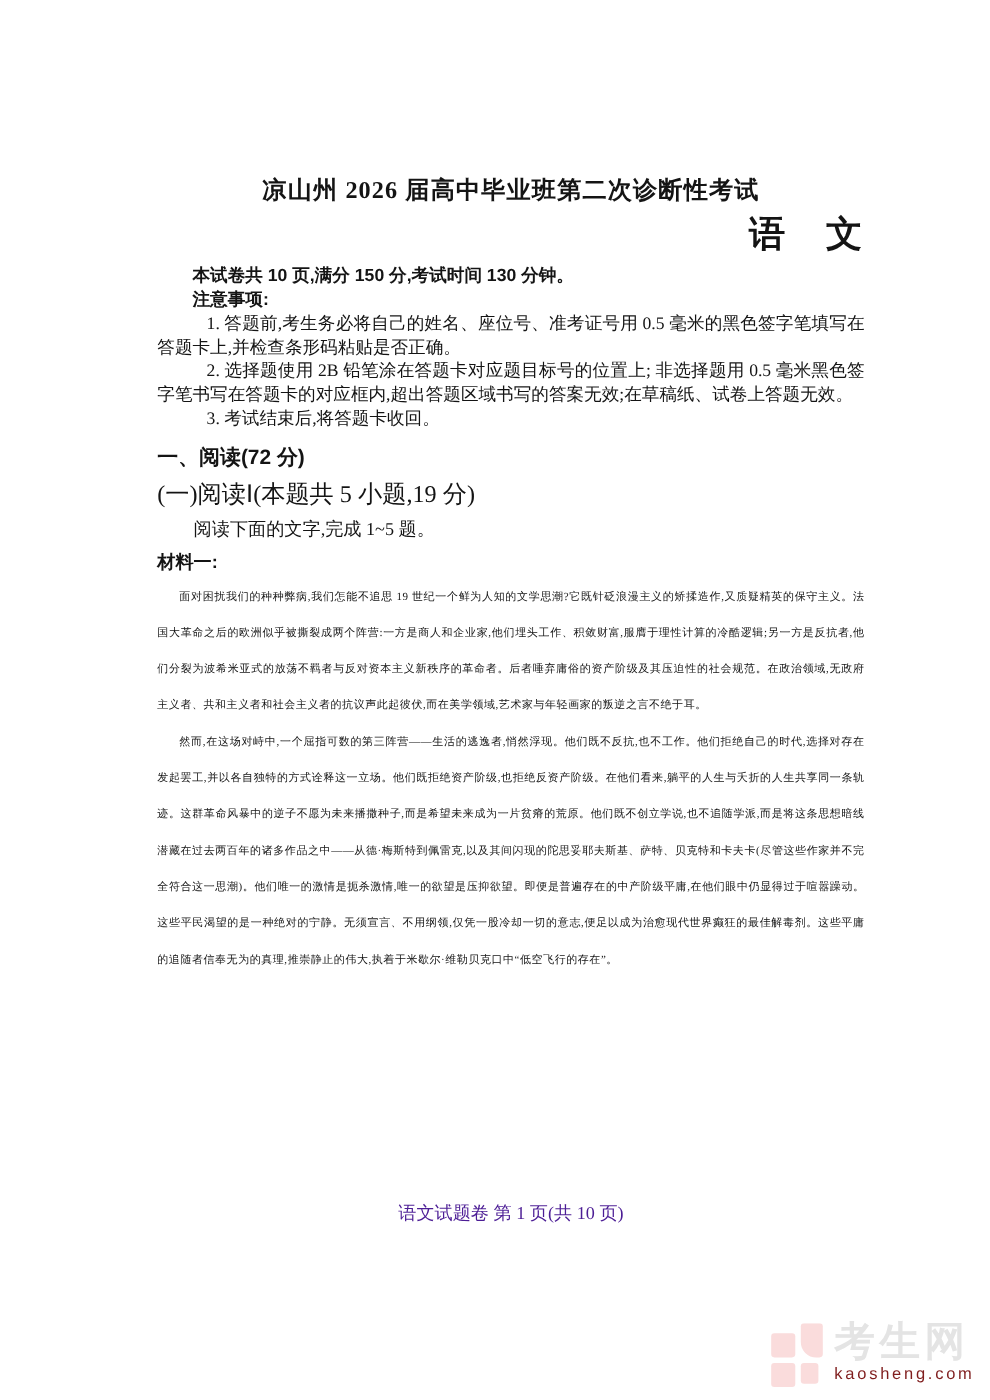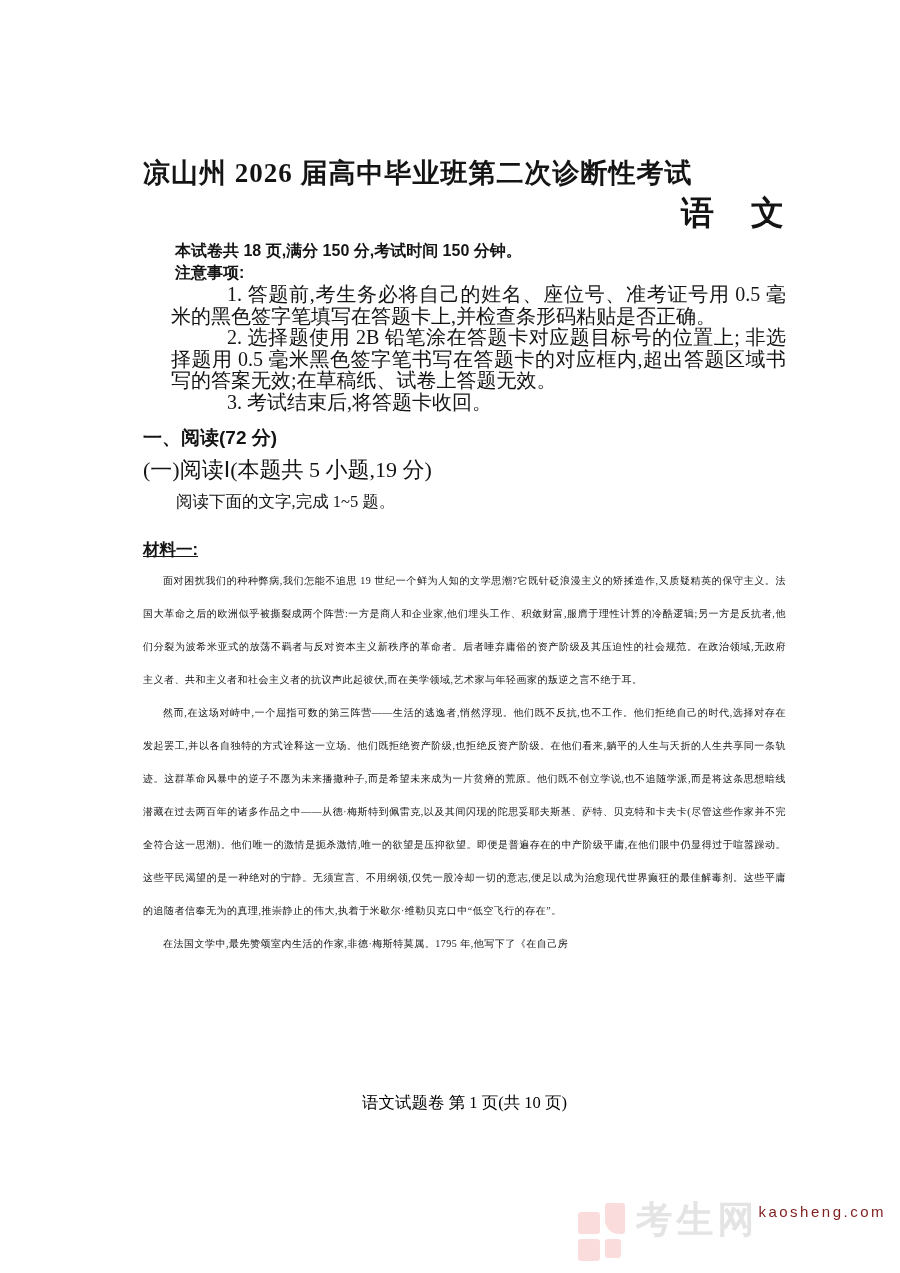--- a/index.html
+++ b/index.html
@@ -8,21 +8,22 @@
     width: 900px; height: 1273px;
     position: relative; overflow: hidden;
     font-family: "Liberation Serif", serif;
     color: #141414;
   }
   .content {
     position: absolute; left: 143px; top: 0; width: 643px;
   }
   .title {
     margin-top: 156px;
-    font-size: 27px; font-weight: 700; line-height: 34px;
+    text-align: center;
+    font-size: 22px; font-weight: 700; line-height: 34px;
     letter-spacing: 1px;
     font-family: "Liberation Serif", serif;
   }
   .subject {
     margin-top: 2px;
     text-align: right;
     font-size: 33px; font-weight: 700; line-height: 42px;
     letter-spacing: 2px;
     font-family: "Liberation Sans", sans-serif;
   }
@@ -31,96 +32,94 @@
     font-size: 16px; font-weight: 700; line-height: 22px;
     text-indent: 2em;
     font-family: "Liberation Sans", sans-serif;
   }
   .notice-heading {
     font-size: 16px; font-weight: 700; line-height: 22px;
     text-indent: 2em;
     font-family: "Liberation Sans", sans-serif;
   }
   .note {
-    font-size: 20px; line-height: 21.5px;
-    text-indent: 2.8em; text-align: justify; margin-left: 28px;
+    font-size: 16px; line-height: 21.5px;
+    text-indent: 2.8em; text-align: justify;
   }
   .section-heading {
     margin-top: 12px;
     font-size: 19px; font-weight: 700; line-height: 26px;
     font-family: "Liberation Sans", sans-serif;
   }
   .subsection-heading {
     margin-top: 6px;
     font-size: 22px; line-height: 26px;
   }
   .instruction {
     margin-top: 7px;
     font-size: 16.5px; line-height: 24px;
     text-indent: 2em;
     font-family: Liberation Serif, serif;
   }
   .material-label {
-    margin-top: 24px;
+    margin-top: 7px;
     font-size: 16.5px; font-weight: 700; line-height: 22px;
     font-family: "Liberation Sans", sans-serif;
-    text-decoration: underline;
   }
   .body-para {
     font-size: 10px; line-height: 33px;
     text-indent: 2em; text-align: justify;
     letter-spacing: 0.5px;
   }
   .body-para.first { margin-top: 4px; }
   .footer {
     position: absolute; left: 143px; top: 1092px; width: 643px;
     text-align: center;
     font-size: 16.5px; line-height: 22px;
-    color: #000000;
+    color: #4c1d95;
   }
   .watermark {
     position: absolute; right: 14px; bottom: 10px;
     display: flex; align-items: flex-start; gap: 7px;
   }
   .wm-logo { display: block; margin-top: 2px; }
-  .wm-text { display: flex; flex-direction: row; }
+  .wm-text { display: flex; flex-direction: column; }
   .wm-cn {
     font-size: 37px; font-weight: 700; line-height: 38px;
     letter-spacing: 4px;
     color: #e4e4e4;
     font-family: "Liberation Sans", sans-serif;
   }
   .wm-en {
     font-size: 15px; line-height: 16px; margin-top: 3px;
     letter-spacing: 2.5px;
     color: #7f1d1d;
     font-family: "Liberation Sans", sans-serif;
   }
 </style>
 </head>
 <body>
 
 <div class="content">
   <h1 class="title">凉山州 2026 届高中毕业班第二次诊断性考试</h1>
   <h2 class="subject">语　文</h2>
 
-  <p class="exam-info">本试卷共 18 页,满分 150 分,考试时间 150 分钟。</p>
+  <p class="exam-info">本试卷共 10 页,满分 150 分,考试时间 130 分钟。</p>
   <p class="notice-heading">注意事项:</p>
   <p class="note">1. 答题前,考生务必将自己的姓名、座位号、准考证号用 0.5 毫米的黑色签字笔填写在答题卡上,并检查条形码粘贴是否正确。</p>
   <p class="note">2. 选择题使用 2B 铅笔涂在答题卡对应题目标号的位置上; 非选择题用 0.5 毫米黑色签字笔书写在答题卡的对应框内,超出答题区域书写的答案无效;在草稿纸、试卷上答题无效。</p>
   <p class="note">3. 考试结束后,将答题卡收回。</p>
 
   <p class="section-heading">一、阅读(72 分)</p>
   <p class="subsection-heading">(一)阅读Ⅰ(本题共 5 小题,19 分)</p>
   <p class="instruction">阅读下面的文字,完成 1~5 题。</p>
   <p class="material-label">材料一:</p>
 
   <p class="body-para first">面对困扰我们的种种弊病,我们怎能不追思 19 世纪一个鲜为人知的文学思潮?它既针砭浪漫主义的矫揉造作,又质疑精英的保守主义。法国大革命之后的欧洲似乎被撕裂成两个阵营:一方是商人和企业家,他们埋头工作、积敛财富,服膺于理性计算的冷酷逻辑;另一方是反抗者,他们分裂为波希米亚式的放荡不羁者与反对资本主义新秩序的革命者。后者唾弃庸俗的资产阶级及其压迫性的社会规范。在政治领域,无政府主义者、共和主义者和社会主义者的抗议声此起彼伏,而在美学领域,艺术家与年轻画家的叛逆之言不绝于耳。</p>
   <p class="body-para">然而,在这场对峙中,一个屈指可数的第三阵营——生活的逃逸者,悄然浮现。他们既不反抗,也不工作。他们拒绝自己的时代,选择对存在发起罢工,并以各自独特的方式诠释这一立场。他们既拒绝资产阶级,也拒绝反资产阶级。在他们看来,躺平的人生与夭折的人生共享同一条轨迹。这群革命风暴中的逆子不愿为未来播撒种子,而是希望未来成为一片贫瘠的荒原。他们既不创立学说,也不追随学派,而是将这条思想暗线潜藏在过去两百年的诸多作品之中——从德·梅斯特到佩雷克,以及其间闪现的陀思妥耶夫斯基、萨特、贝克特和卡夫卡(尽管这些作家并不完全符合这一思潮)。他们唯一的激情是扼杀激情,唯一的欲望是压抑欲望。即便是普遍存在的中产阶级平庸,在他们眼中仍显得过于喧嚣躁动。这些平民渴望的是一种绝对的宁静。无须宣言、不用纲领,仅凭一股冷却一切的意志,便足以成为治愈现代世界癫狂的最佳解毒剂。这些平庸的追随者信奉无为的真理,推崇静止的伟大,执着于米歇尔·维勒贝克口中“低空飞行的存在”。</p>
-  <p class="body-para">在法国文学中,最先赞颂室内生活的作家,非德·梅斯特莫属。1795 年,他写下了《在自己房</p>
 </div>
 
 <div class="footer">语文试题卷 第 1 页(共 10 页)</div>
 
 <div class="watermark">
   <svg class="wm-logo" width="50" height="60" viewBox="0 0 50 60">
     <rect x="0" y="9" width="22" height="22" rx="3" fill="#fadcdc"></rect>
     <path d="M30 0 h14 a3 3 0 0 1 3 3 v25 a3 3 0 0 1 -3 3 h-3 a14 14 0 0 1 -14 -14 v-14 a3 3 0 0 1 3 -3 z" fill="#fadcdc"></path>
     <rect x="0" y="36" width="22" height="22" rx="3" fill="#fadcdc"></rect>
     <rect x="27" y="36" width="16" height="19" rx="3" fill="#fadcdc"></rect>

